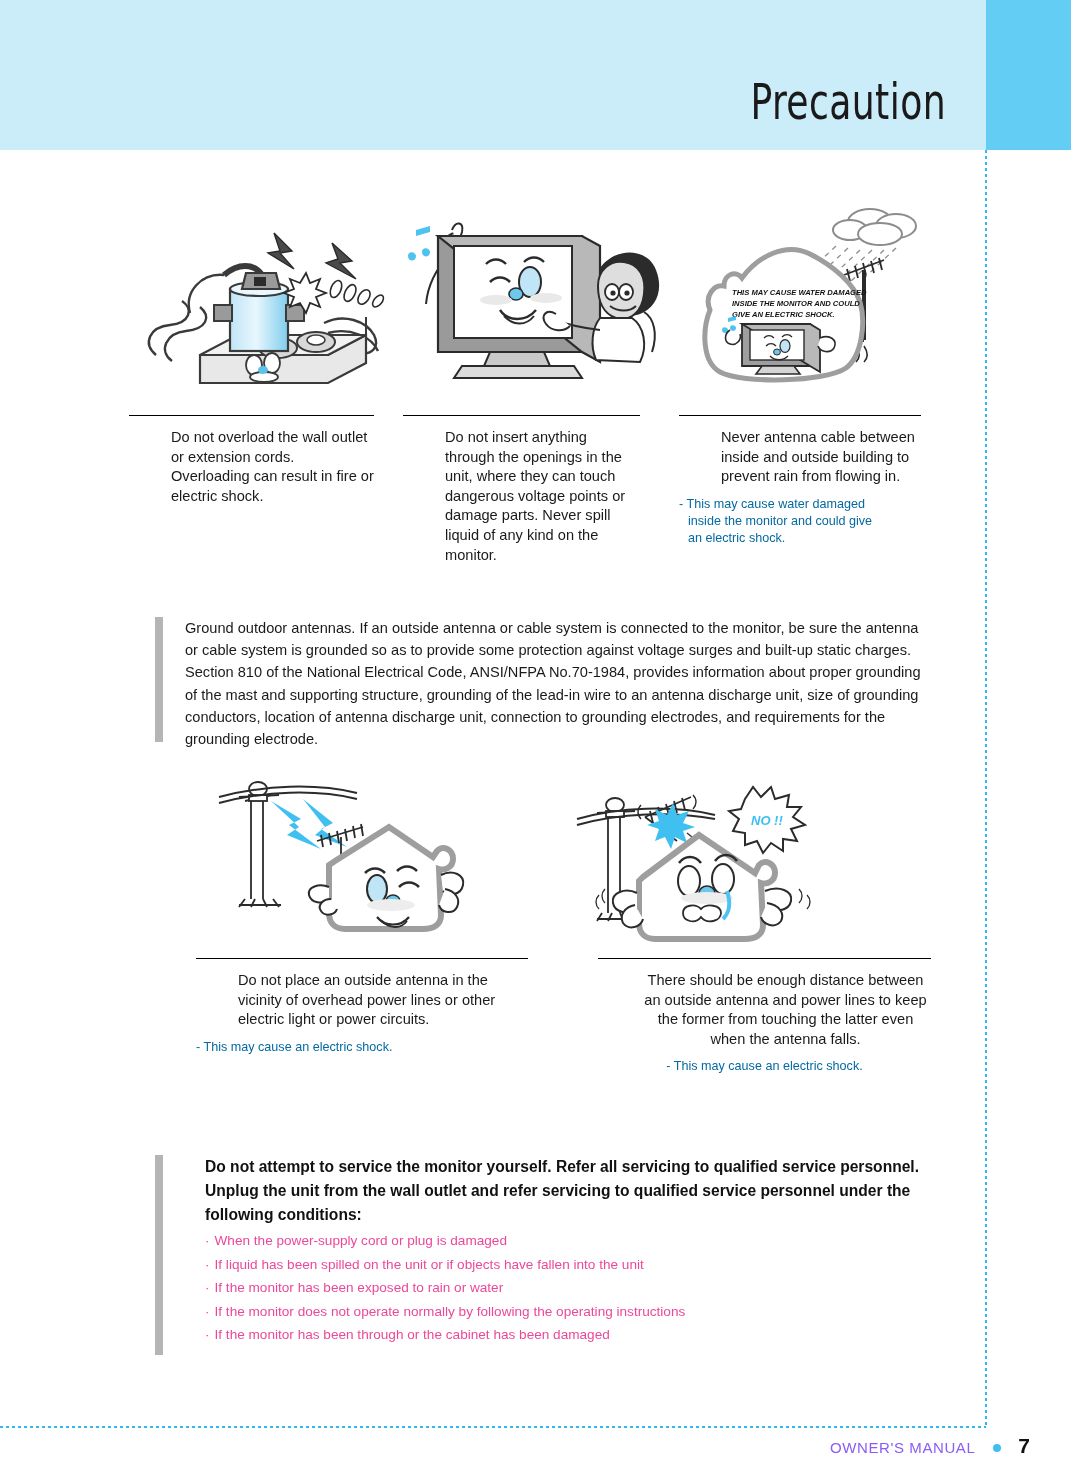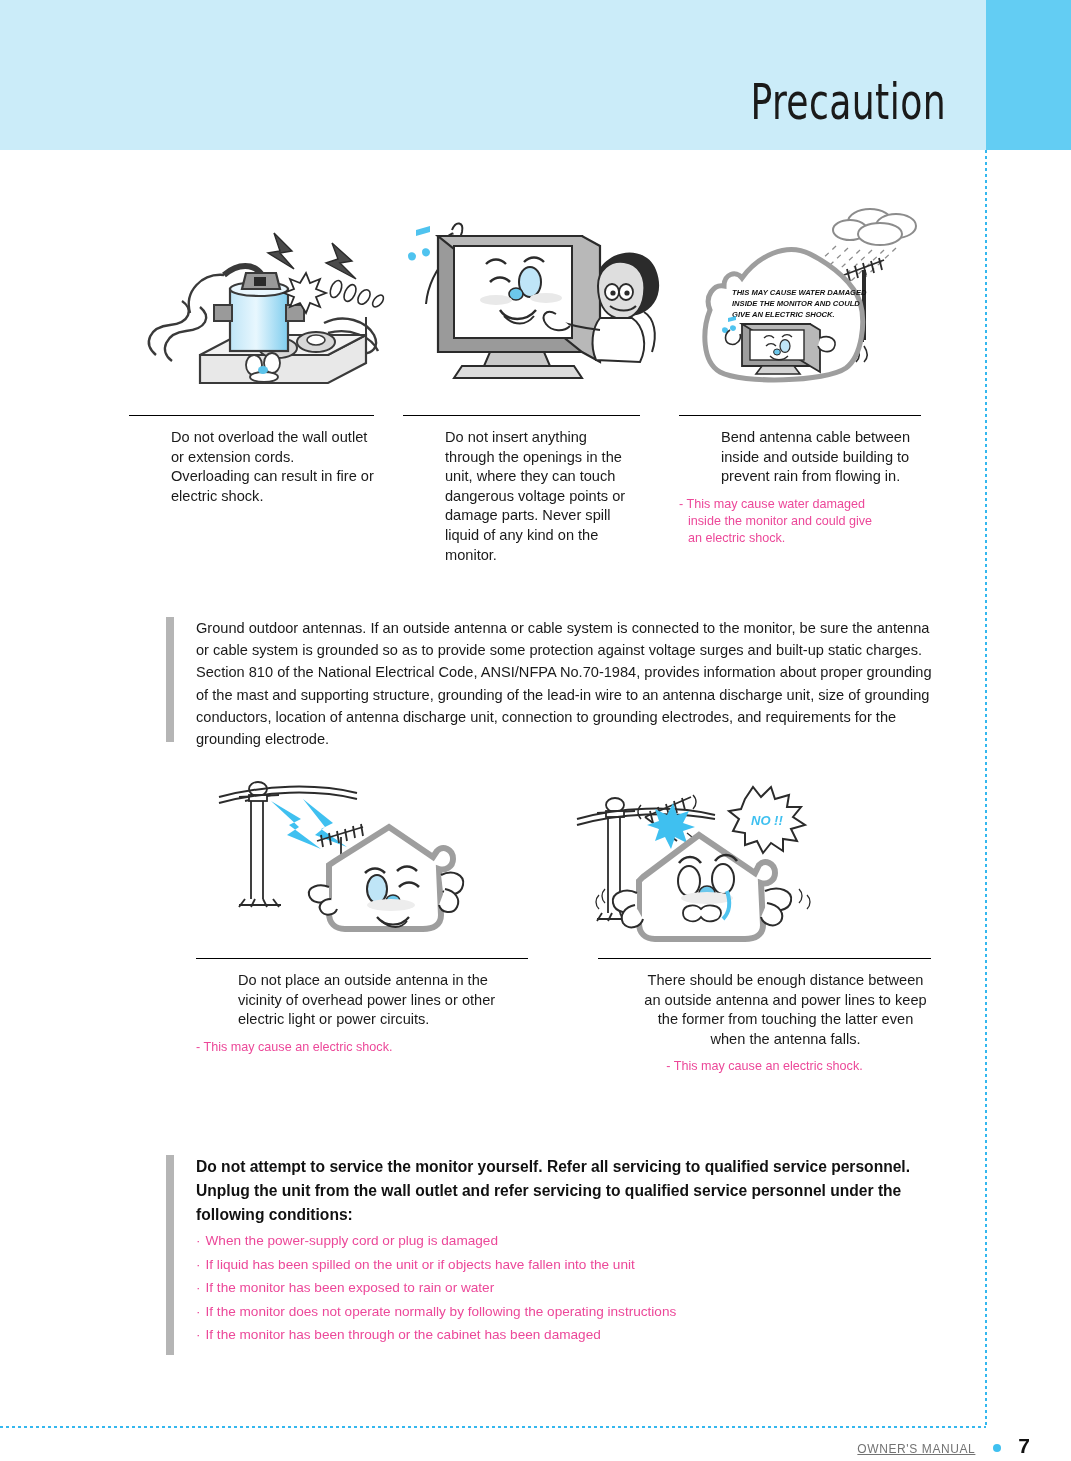--- a/index.html
+++ b/index.html
@@ -45,28 +45,28 @@
   .illus { position:absolute; }
 
   
   .cap-rule { border-top:1.6px solid #000; }
   .cap-main {
     font-size:14.6px; line-height:19.6px; color:#1a1a1a;
     margin-top:12px;
     margin-left:42px;
   }
   .cap-sub {
-    font-size:12.6px; line-height:17px; color:#ec4899;
+    font-size:12.6px; line-height:17px; color:#0369a1;
     margin-top:9px; padding-left:0px;
   }
   .cap-sub .ln { display:block; text-indent:0; padding-left:9px; }
   .cap-sub .ln:first-child { padding-left:0px; }
 
   
-  .notice { position:absolute; display:flex;justify-content:center; }
+  .notice { position:absolute; display:flex; }
   .notice .bar { width:8px; background:#b5b5b5; flex:0 0 8px; }
   .notice .body { padding-left:22px; }
   .notice p.para {
     margin:0; font-size:14.6px; line-height:22.2px; color:#1a1a1a;
   }
   .notice p.bold {
     margin:0; font-size:15.6px; line-height:24px; color:#111;
     font-weight:bold;
   }
   .notice ul { margin:2px 0 0 0; padding:0; list-style:none; }
@@ -75,21 +75,21 @@
   }
   .notice ul li .bul { margin-right:5px; }
 
   
   .footer {
     position:absolute; left:0px; top:1434px; width:1030px;
     text-align:right;
   }
   .footer .fm {
     font-family:"Liberation Sans", sans-serif;
-    font-size:12px; color:#737373; letter-spacing:0.6px;text-decoration:underline;
+    font-size:15px; color:#8b5cf6; letter-spacing:0.6px;
   }
   .footer .fdot {
     display:inline-block; width:8px; height:8px; border-radius:50%;
     background:#3fc0f0; margin:0 13px 1px 13px; vertical-align:middle;
   }
   .footer .fp { font-size:21px; font-weight:bold; color:#111; }
 </style>
 </head>
 <body>
 
@@ -291,21 +291,21 @@
   <div class="cap-main">Do not overload the wall outlet or extension cords. Overloading can result in fire or electric shock.</div>
 </div>
 
 <div style="position:absolute; left:403px; top:415px; width:237px;">
   <div class="cap-rule"></div>
   <div class="cap-main">Do not insert anything through the openings in the unit, where they can touch dangerous voltage points or damage parts. Never spill liquid of any kind on the monitor.</div>
 </div>
 
 <div style="position:absolute; left:679px; top:415px; width:242px;">
   <div class="cap-rule"></div>
-  <div class="cap-main">Bend antenna cable between inside and outside building to prevent rain from flowing in.</div>
+  <div class="cap-main">Never antenna cable between inside and outside building to prevent rain from flowing in.</div>
   <div class="cap-sub">
     <span class="ln">- This may cause water damaged</span>
     <span class="ln">inside the monitor and could give</span>
     <span class="ln">an electric shock.</span>
   </div>
 </div>
 
 <div class="notice" style="left:155px; top:617px; width:790px; height:125px;">
   <div class="bar"></div>
   <div class="body" style="width:760px;">
@@ -443,21 +443,21 @@
 </div>
 
 <div style="position:absolute; left:598px; top:958px; width:333px;text-align:center;">
   <div class="cap-rule"></div>
   <div class="cap-main">There should be enough distance between an outside antenna and power lines to keep the former from touching the latter even when the antenna falls.</div>
   <div class="cap-sub">- This may cause an electric shock.</div>
 </div>
 
 <div class="notice" style="left:155px; top:1155px; width:790px; height:200px;">
   <div class="bar"></div>
-  <div class="body" style="width:760px;">
+  <div class="body" style="width:760px;margin-left:20px;">
     <p class="bold">Do not attempt to service the monitor yourself. Refer all servicing to qualified service personnel. Unplug the unit from the wall outlet and refer servicing to qualified service personnel under the following conditions:</p>
     <ul>
       <li><span class="bul">·</span><span>When the power-supply cord or plug is damaged</span></li>
       <li><span class="bul">·</span><span>If liquid has been spilled on the unit or if objects have fallen into the unit</span></li>
       <li><span class="bul">·</span><span>If the monitor has been exposed to rain or water</span></li>
       <li><span class="bul">·</span><span>If the monitor does not operate normally by following the operating instructions</span></li>
       <li><span class="bul">·</span><span>If the monitor has been through or the cabinet has been damaged</span></li>
     </ul>
   </div>
 </div>

